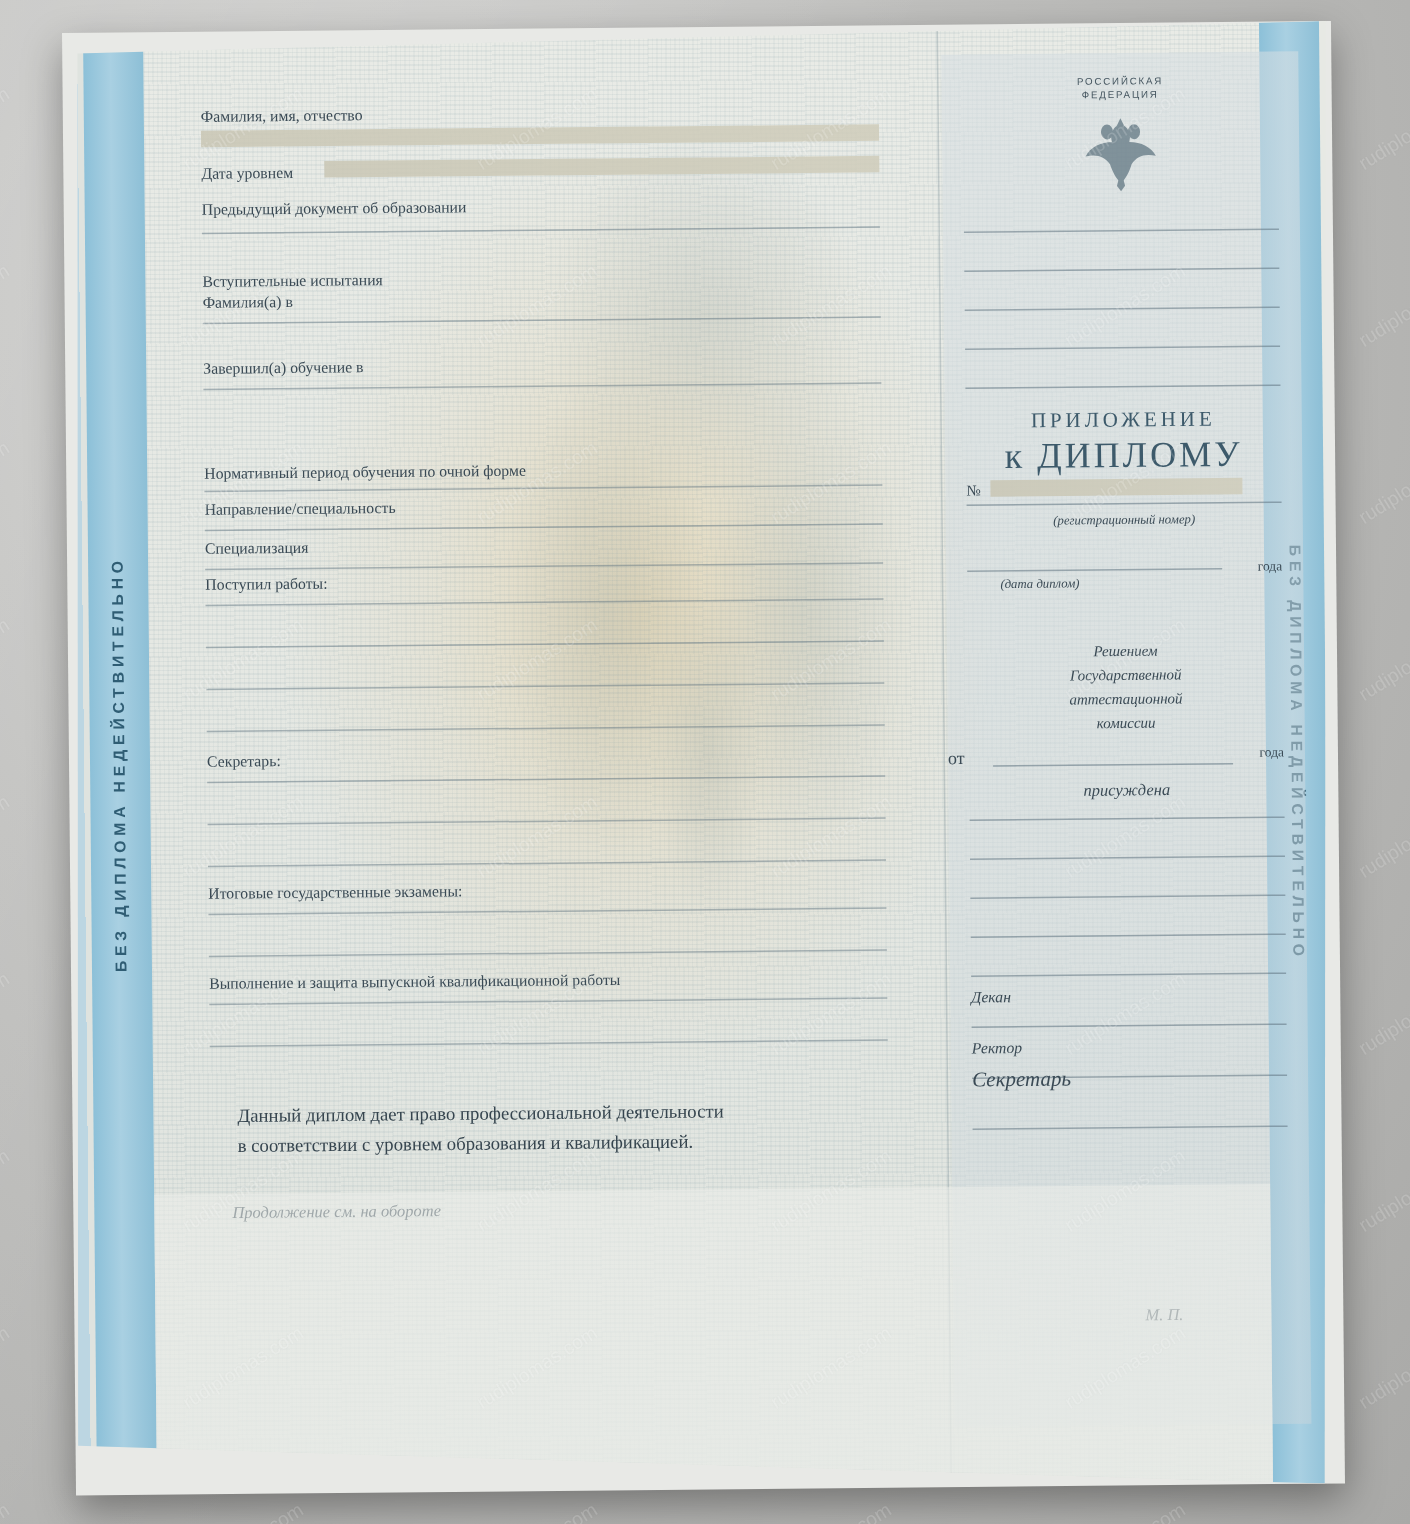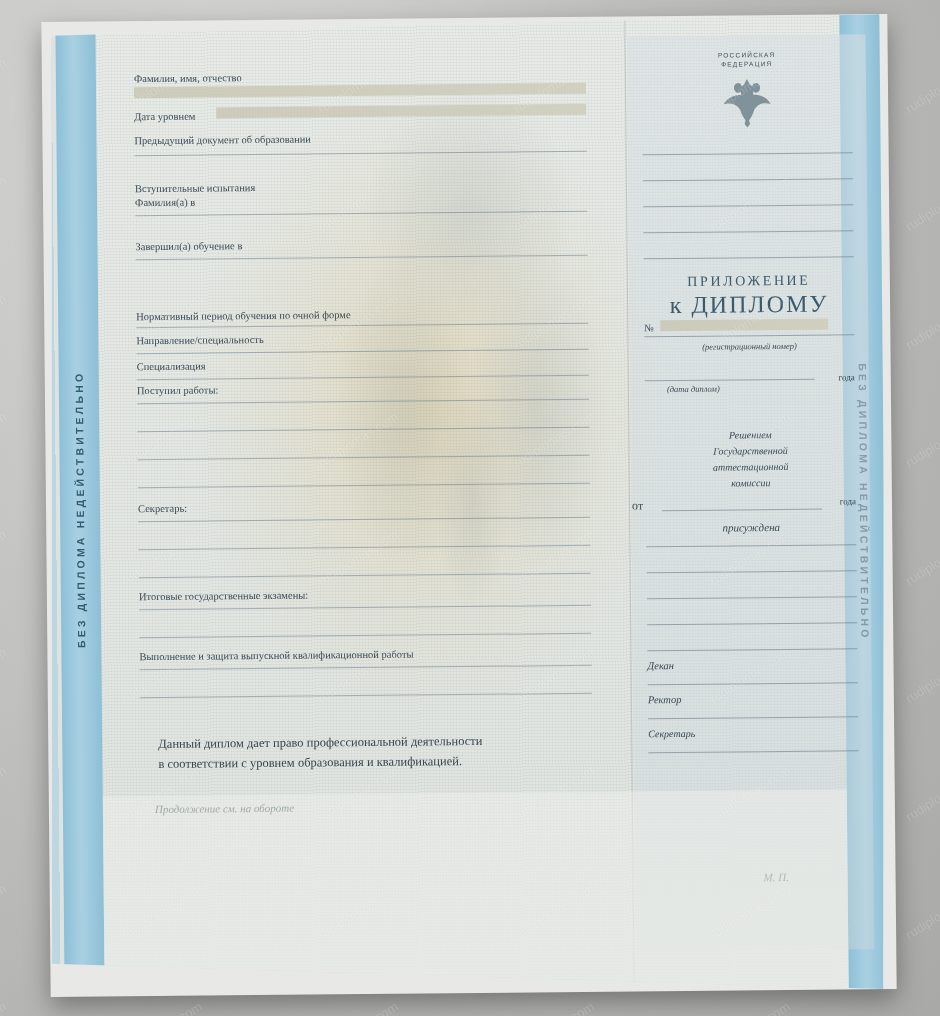--- a/index.html
+++ b/index.html
@@ -294,21 +294,21 @@
       <div class="r-line" style="left:14px;right:14px;top:562px"></div>
       <div class="r-line" style="left:14px;right:14px;top:588px"></div>
       <div class="r-line" style="left:14px;right:14px;top:614px"></div>
 
       <div class="r-text r-ital" style="left:14px;top:624px;font-size:10.5px">Декан</div>
       <div class="r-line" style="left:14px;right:14px;top:648px"></div>
 
       <div class="r-text r-ital" style="left:14px;top:658px;font-size:10.5px">Ректор</div>
       <div class="r-line" style="left:14px;right:14px;top:682px"></div>
 
-      <div class="r-text r-ital" style="left:14px;top:692px;font-size:10px">Секретарь</div>
+      <div class="r-text r-ital" style="left:14px;top:677px;font-size:14px">Секретарь</div>
       <div class="r-line" style="left:14px;right:14px;top:716px"></div>
 
       <div class="mp" style="left:128px;top:836px">М. П.</div>
     </div>
 
     <div id="bottom-strip"></div>
   </div>
 </div>
 
 <div id="wm-tile">

